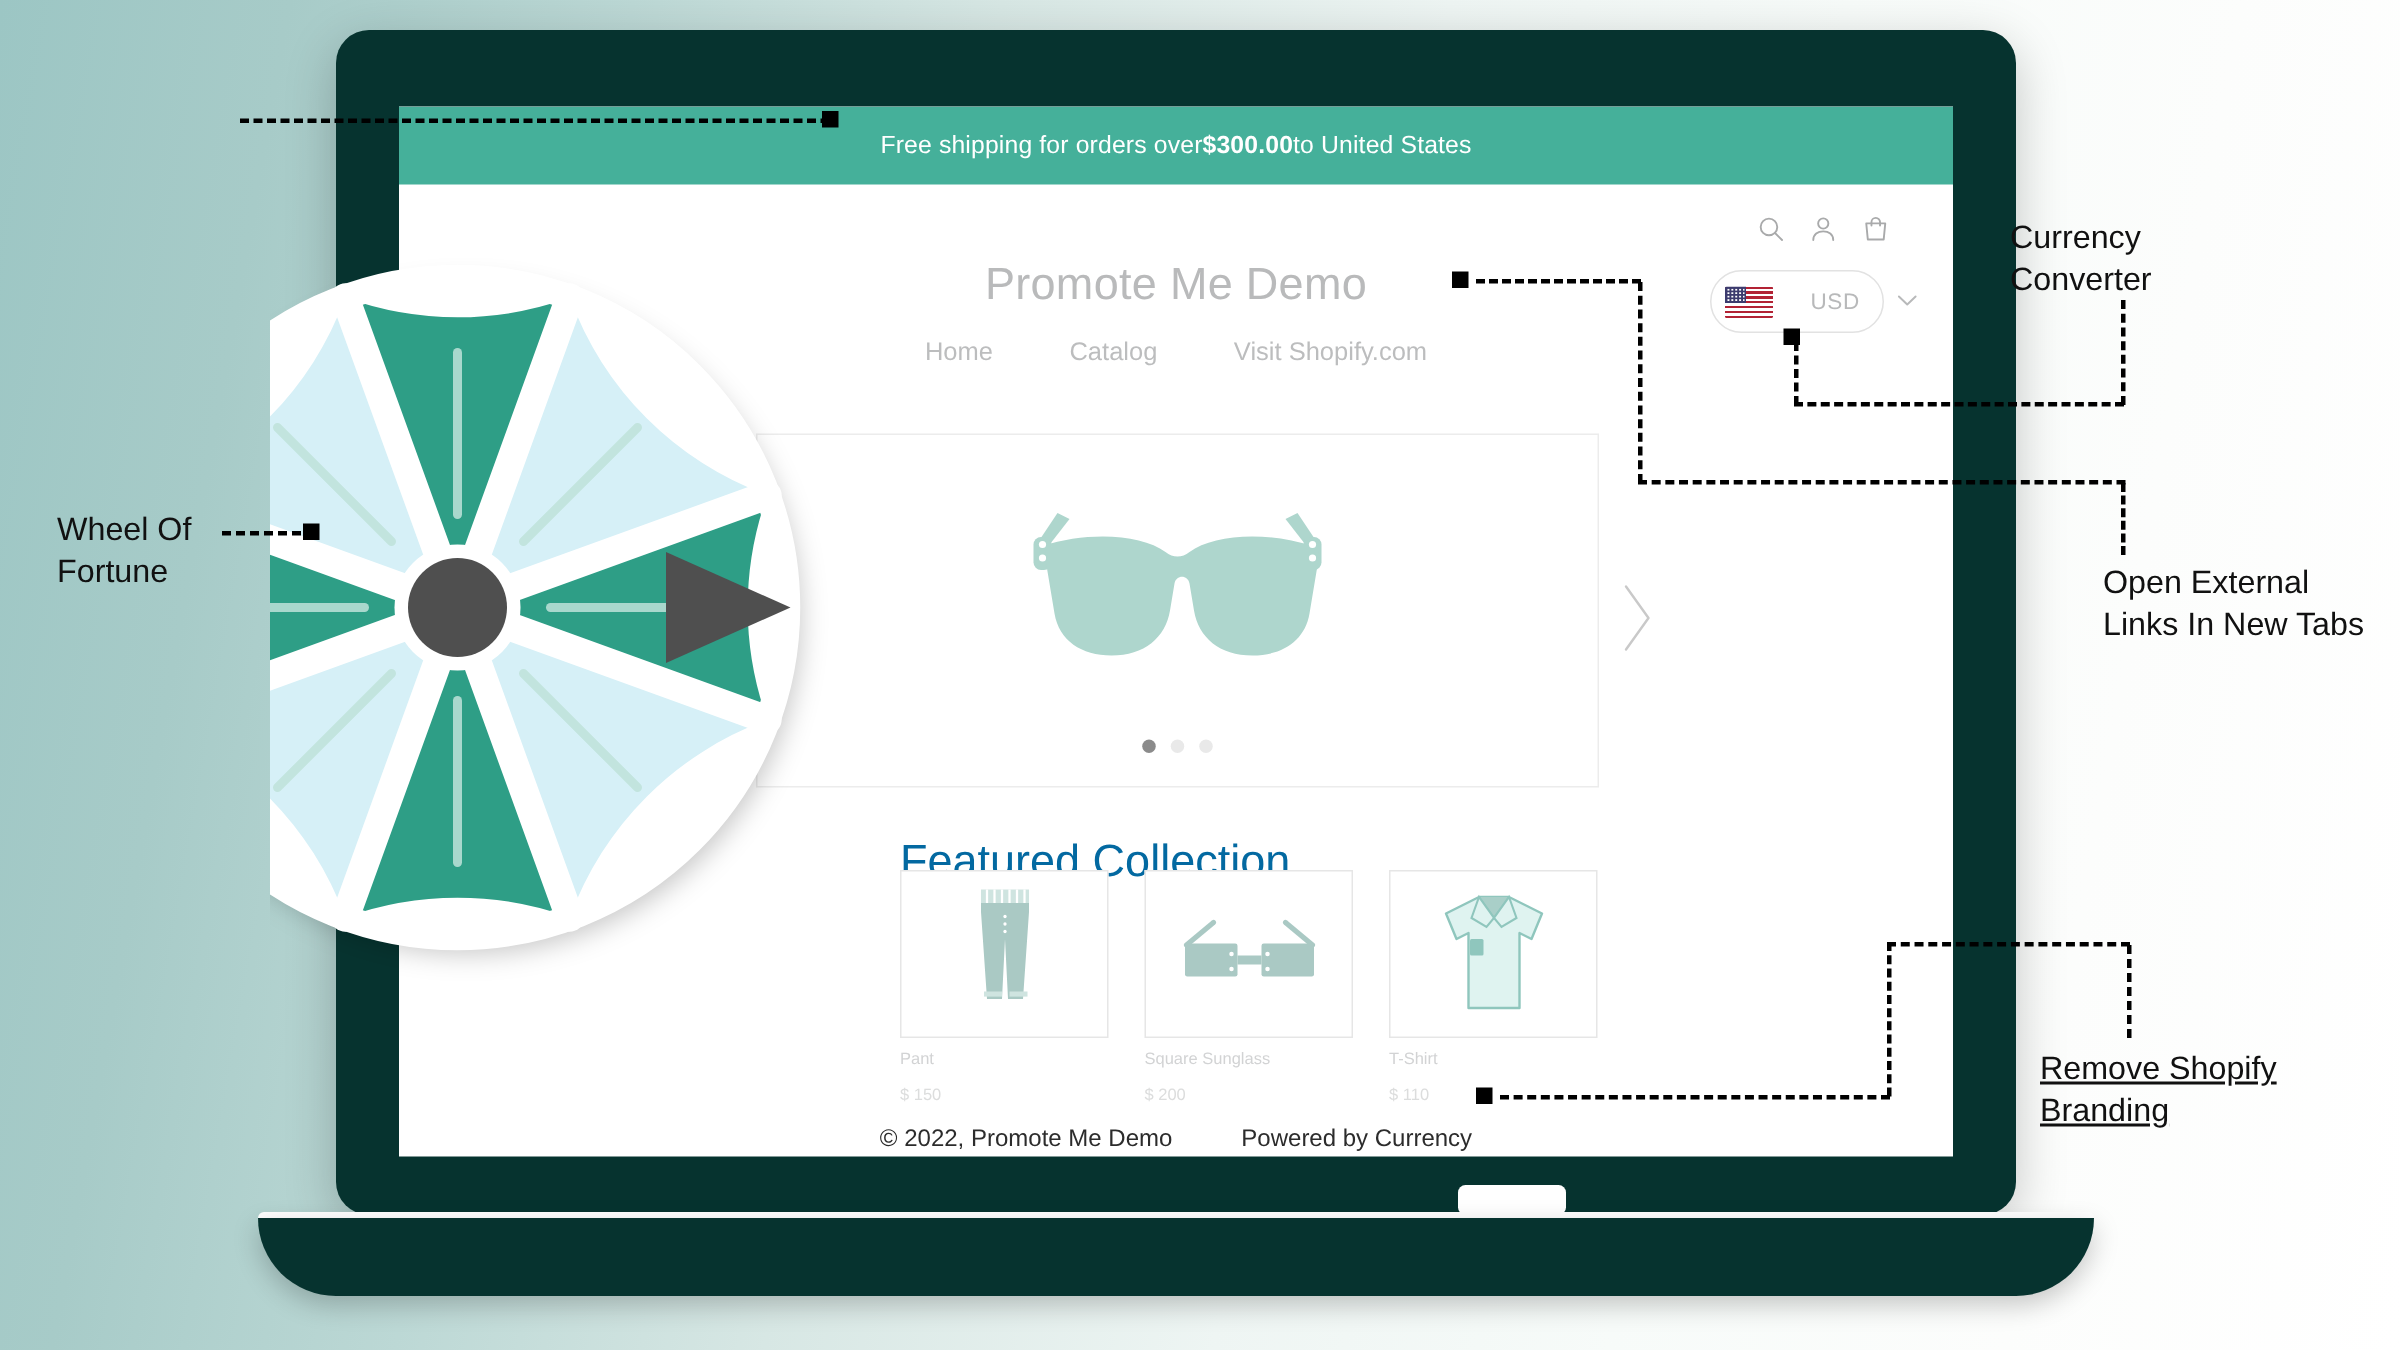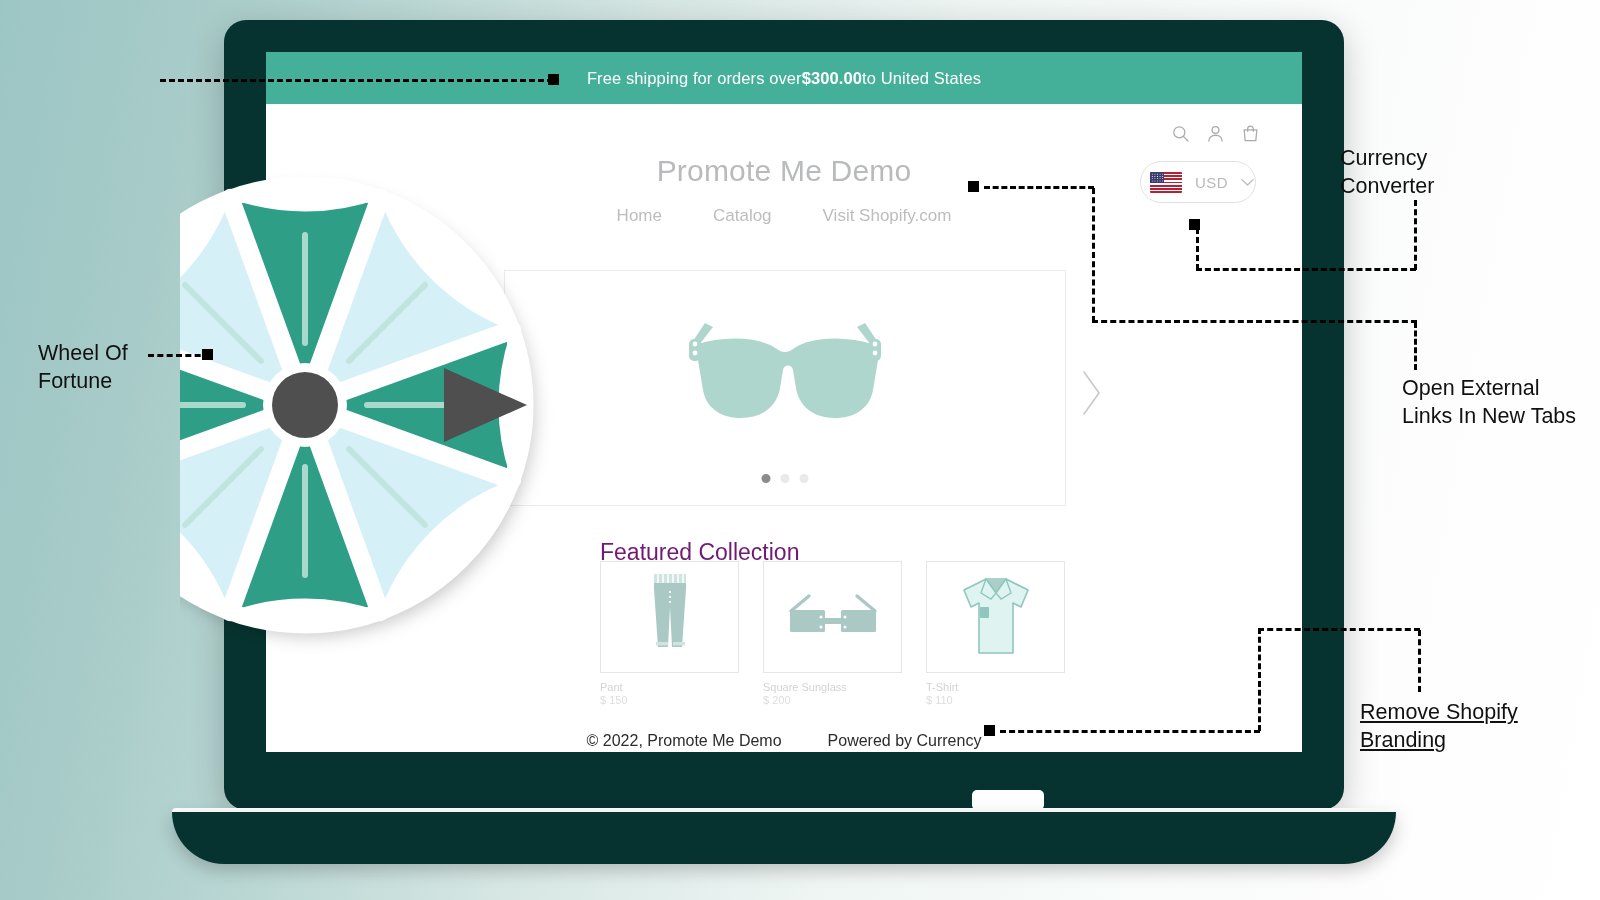--- a/index.html
+++ b/index.html
@@ -37,21 +37,21 @@
     top: 20px;
     width: 1120px;
     height: 790px;
     background: #06332f;
     border-radius: 22px;
     box-shadow: 0 10px 34px rgba(0,0,0,0.22);
   }
   #laptop-screen {
     position: absolute;
     left: 42px;
-    top: 32px;
+    top: 51px;
     width: 1036px;
     height: 700px;
     background: #ffffff;
     overflow: hidden;
   }
   #laptop-notch {
     position: absolute;
     left: 748px;
     top: 770px;
     width: 72px;
@@ -137,21 +137,21 @@
     position: absolute;
     right: 46px;
     top: 57px;
     width: 116px;
     height: 42px;
     border: 1px solid #e2e2e2;
     border-radius: 21px;
     display: flex;
     align-items: center;
     padding: 0 9px;
-    gap: 13px;
+    gap: 25px;
     background: #fff;
     box-sizing: border-box;
     cursor: pointer;
   }
   .flag {
     width: 32px;
     height: 21px;
     border-radius: 1px;
     position: relative;
     overflow: hidden;
@@ -224,22 +224,22 @@
     right: -38px;
     top: 98px;
     cursor: pointer;
   }
 
   
   #featured-title {
     position: absolute;
     left: 334px;
     top: 487px;
-    font-size: 23px;
-    color: #701a75;
+    font-size: 30px;
+    color: #0369a1;
     font-weight: 400;
   }
   #product-grid {
     position: absolute;
     left: 334px;
     top: 509px;
     display: flex;
     gap: 24px;
   }
   .product-card { width: 139px; }
@@ -253,21 +253,21 @@
     justify-content: center;
     background: #fff;
     cursor: pointer;
   }
   .product-name {
     margin-top: 8px;
     font-size: 11px;
     color: #d2d3d4;
   }
   .product-price {
-    margin-top: 1px;
+    margin-top: 12px;
     font-size: 11px;
     color: #dcdddd;
   }
 
   
   #store-footer {
     position: absolute;
     left: 0;
     top: 680px;
     width: 1036px;

